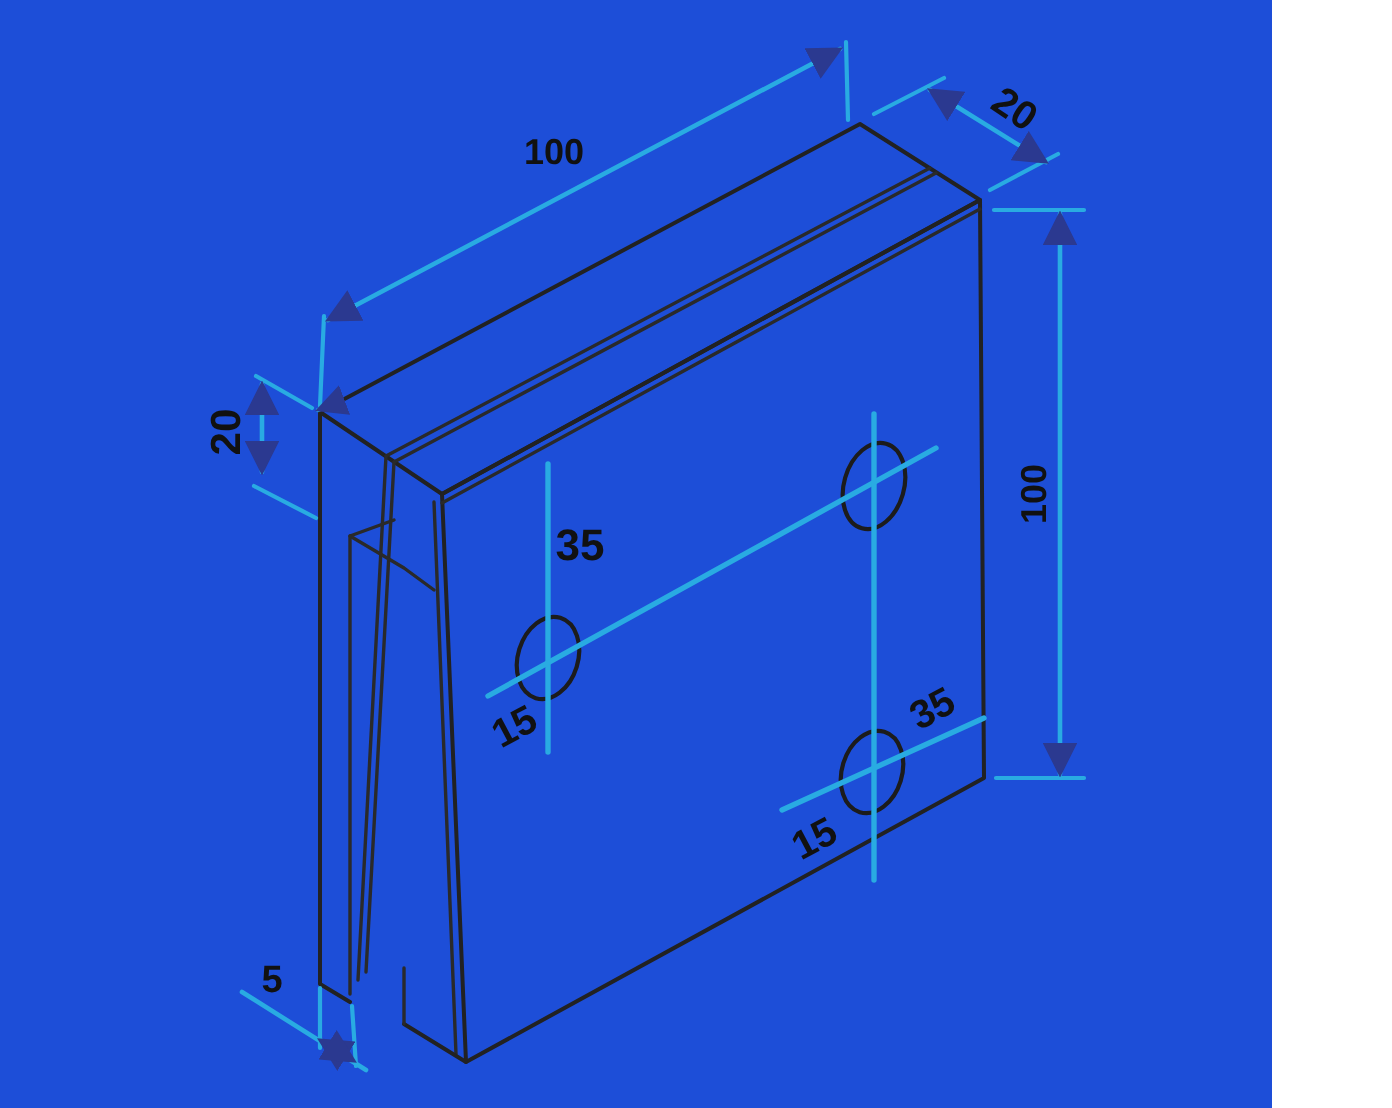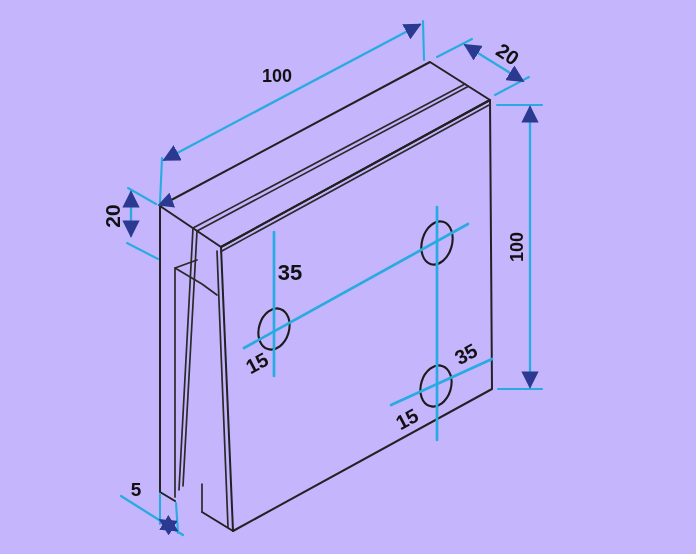--- a/index.html
+++ b/index.html
@@ -1,20 +1,20 @@
 <!DOCTYPE html>
 <html><head>
 <meta charset="utf-8">
 <style>
   html,body{
     margin:0;padding:0;background:#ffffff;
     font-family:"Liberation Sans", sans-serif;
   }
   .stage{
-    position:relative;width:696px;height:554px;background:#c4b5fd;overflow:hidden;
+    position:relative;width:636px;height:554px;background:#1d4ed8;overflow:hidden;
   }
   svg{display:block}
   .edge{stroke:#222222;stroke-width:2;fill:none;stroke-linecap:round;stroke-linejoin:round}
   .edge-thin{stroke:#2a2a2a;stroke-width:1.7;fill:none;stroke-linecap:round}
   .hole{stroke:#1c1c1c;stroke-width:2.1;fill:none}
   .dim{stroke:#29abe2;stroke-width:2.3;fill:none;stroke-linecap:round}
   .center{stroke:#29abe2;stroke-width:2.7;fill:none;stroke-linecap:round}
   .ext{stroke:#29abe2;stroke-width:2.1;fill:none;stroke-linecap:round}
   .dimlabel{fill:#111111;font-weight:bold;font-family:"Liberation Sans", sans-serif}
 </style>

